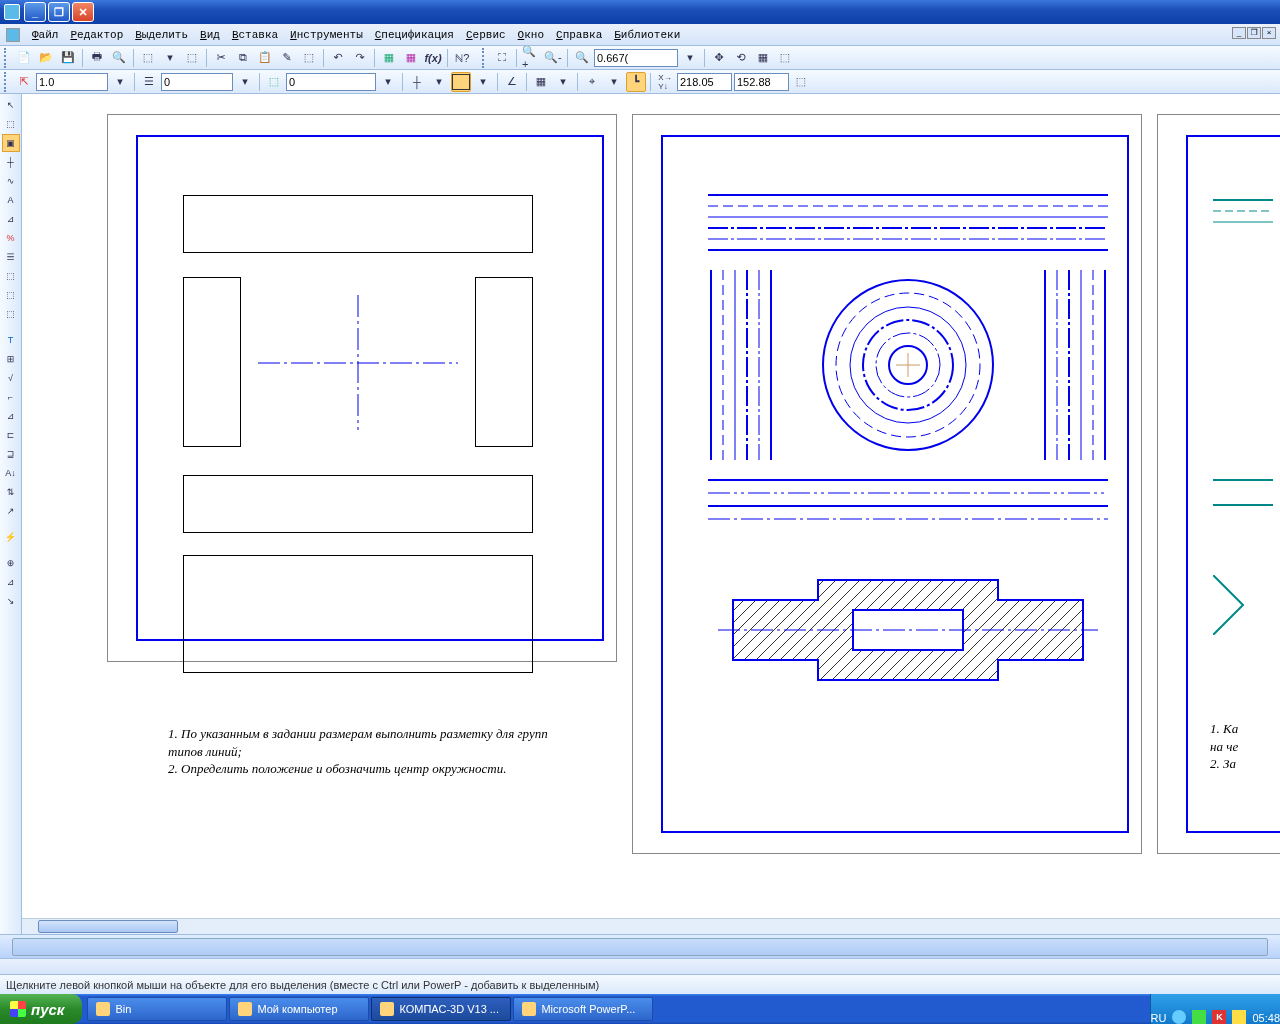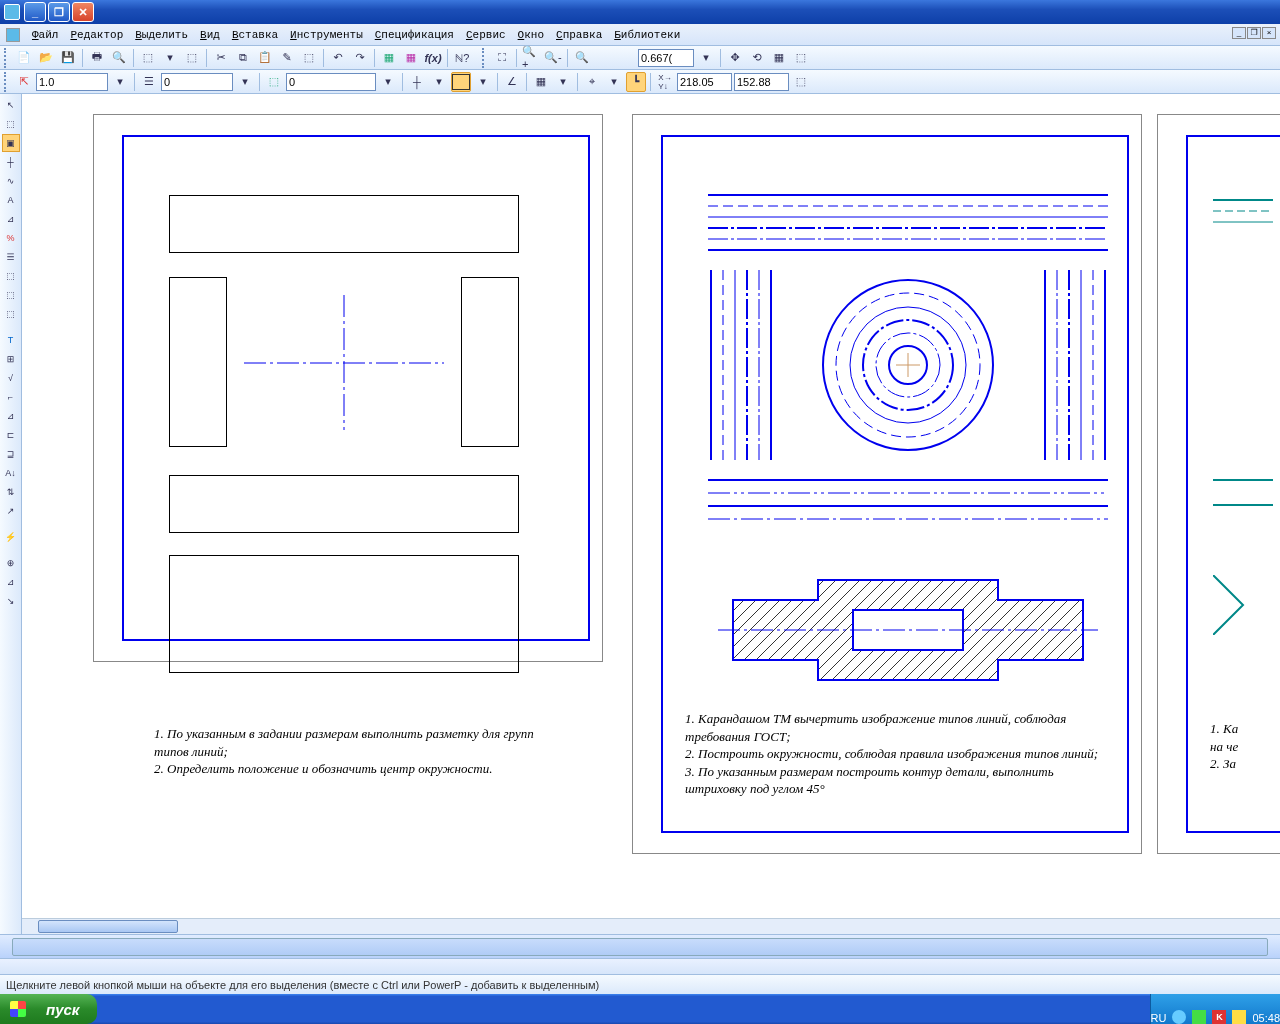--- a/index.html
+++ b/index.html
@@ -22,21 +22,21 @@
 .mdi-btns { position: absolute; right: 4px; top: 3px; display: flex; gap: 1px; }
 .mdi-btn { width: 14px; height: 12px; background: #d6e5fa; border: 1px solid #888; font-size: 8px; line-height: 9px; text-align: center; }
 
 
 .tb-row { height: 24px; background: linear-gradient(to bottom, #f5faff, #dbe9fb); border-bottom: 1px solid #a0bde0; display: flex; align-items: center; padding: 0 4px; gap: 2px; }
 .tb-btn { width: 20px; height: 20px; display: flex; align-items: center; justify-content: center; border: 1px solid transparent; border-radius: 2px; font-size: 11px; color: #335; }
 .tb-btn.active { background: #ffd47a; border-color: #e0a030; }
 .tb-sep { width: 1px; height: 18px; background: #a0bde0; margin: 0 2px; }
 .tb-combo { height: 18px; font-size: 11px; border: 1px solid #6a8dc0; background: #fff; padding: 0 2px; }
 .tb-combo.w50 { width: 72px; }
-.tb-combo.w60 { width: 56px; margin-left: 44px; }
+.tb-combo.w60 { width: 84px; }
 .tb-combo.w90 { width: 90px; }
 .tb-combo.w55 { width: 55px; }
 .tb-handle { width: 6px; height: 20px; border-left: 2px dotted #6a8dc0; margin-right: 2px; }
 .tb-swatch { width: 18px; height: 16px; background: #ffd47a; border: 1px solid #333; }
 
 
 .main-area { flex: 1; display: flex; overflow: hidden; background: #fff; }
 .vtoolbar { width: 22px; background: linear-gradient(to right, #f5faff, #dbe9fb); border-right: 1px solid #a0bde0; display: flex; flex-direction: column; align-items: center; padding-top: 2px; gap: 1px; }
 .vtb-btn { width: 18px; height: 18px; display: flex; align-items: center; justify-content: center; font-size: 9px; color: #335; border: 1px solid transparent; }
 .vtb-btn.active { background: #ffd47a; border-color: #e0a030; }
@@ -51,21 +51,21 @@
 
 
 .panel-bar { height: 24px; background: linear-gradient(to bottom, #e0ecff, #b9d2fb); border-top: 1px solid #a0bde0; display: flex; align-items: center; padding: 2px 12px; }
 .panel-empty { flex: 1; height: 18px; background: linear-gradient(to bottom, #c8dcfc, #b0ccf6); border: 1px solid #8ab; border-radius: 2px; }
 .statusbar { height: 20px; background: linear-gradient(to bottom, #f5faff, #dbe9fb); border-top: 1px solid #a0bde0; display: flex; align-items: center; padding: 0 6px; font-size: 11px; color: #333; }
 .scroll-h { position: absolute; left: 0; right: 0; bottom: 0; height: 16px; background: #e4edfa; border-top: 1px solid #bcd; }
 .scroll-thumb { position: absolute; left: 16px; top: 1px; width: 140px; height: 13px; background: linear-gradient(to bottom, #d3e4fc, #a9c7f3); border: 1px solid #6a8dc0; border-radius: 2px; }
 
 
 .taskbar { height: 30px; background: linear-gradient(to bottom, #3d86f0, #225ad0 8%, #225ad0 92%, #1848ae); display: flex; align-items: center; color: #fff; font-size: 11px; }
-.start-btn { height: 30px; padding: 0 18px 0 10px; background: linear-gradient(to bottom, #55b455, #2a8a2a 50%, #1e7a1e); border-radius: 0 10px 10px 0; display: flex; align-items: center; font-weight: bold; font-style: italic; font-size: 15px; gap: 20px; }
+.start-btn { height: 30px; padding: 0 18px 0 10px; background: linear-gradient(to bottom, #55b455, #2a8a2a 50%, #1e7a1e); border-radius: 0 10px 10px 0; display: flex; align-items: center; font-weight: bold; font-style: italic; font-size: 15px; gap: 5px; }
 .start-flag { width: 16px; height: 16px; background: conic-gradient(#f44 0 25%, #4f4 0 50%, #44f 0 75%, #ff4 0); border-radius: 2px; }
 .task-btn { height: 24px; margin: 0 1px; padding: 0 8px; background: linear-gradient(to bottom, #4a8deb, #2d66cb); border: 1px solid #1b4ca8; border-radius: 2px; display: flex; align-items: center; gap: 5px; min-width: 140px; }
 .task-btn.active { background: linear-gradient(to bottom, #2c5fbe, #1d4a9c); border-color: #0d2f6e; }
 .task-icon { width: 14px; height: 14px; background: #ffd47a; border-radius: 2px; }
 .tray { height: 30px; margin-left: auto; background: linear-gradient(to bottom, #2fa0e8, #1178cc); padding: 0 0; display: flex; align-items: flex-end; gap: 6px; border-left: 1px solid #0d5aa0; }
 .tray-ico { width: 14px; height: 14px; }
 </style>
 </head>
 <body>
 
@@ -196,21 +196,21 @@
     <div class="vtb-btn" style="color:#da0">⚡</div>
     <div style="height:6px"></div>
     <div class="vtb-btn">⊕</div>
     <div class="vtb-btn">⊿</div>
     <div class="vtb-btn">↘</div>
   </div>
 
   <div class="canvas-wrap">
     <div class="canvas">
 
-      <div class="sheet" style="left:61px; top:15px; width:510px; height:548px">
+      <div class="sheet" style="left:75px; top:15px; width:510px; height:548px">
         <div class="frame" style="left:28px; top:20px; right:12px; bottom:20px"></div>
         <div class="rect-thin" style="left:75px; top:80px; width:350px; height:58px"></div>
         <div class="rect-thin" style="left:75px; top:162px; width:58px; height:170px"></div>
         <div class="rect-thin" style="left:367px; top:162px; width:58px; height:170px"></div>
         <svg style="position:absolute; left:140px; top:160px; width:220px; height:175px">
           <line x1="110" y1="20" x2="110" y2="155" stroke="#0000ee" stroke-width="1" stroke-dasharray="22 4 3 4"></line>
           <line x1="10" y1="88" x2="210" y2="88" stroke="#0000ee" stroke-width="1" stroke-dasharray="22 4 3 4"></line>
         </svg>
         <div class="rect-thin" style="left:75px; top:360px; width:350px; height:58px"></div>
         <div class="rect-thin" style="left:75px; top:440px; width:350px; height:118px"></div>
@@ -264,23 +264,20 @@
           <defs>
             <pattern id="hatch" patternUnits="userSpaceOnUse" width="12" height="12">
               <line x1="0" y1="12" x2="12" y2="0" stroke="#000" stroke-width="0.8"></line>
             </pattern>
           </defs>
           <path d="M30 55 L30 115 L115 115 L115 135 L295 135 L295 115 L380 115 L380 55 L295 55 L295 35 L115 35 L115 55 Z
                    M150 65 L260 65 L260 105 L150 105 Z" fill="url(#hatch)" fill-rule="evenodd" stroke="#0000ee" stroke-width="2"></path>
           <rect x="150" y="65" width="110" height="40" fill="none" stroke="#0000ee" stroke-width="2"></rect>
           <line x1="15" y1="85" x2="395" y2="85" stroke="#0000ee" stroke-width="1" stroke-dasharray="22 4 3 4"></line>
         </svg>
-        <div class="caption" style="left:52px; top:595px; width:430px; white-space:pre-line">1. Карандашом ТМ вычертить изображение типов линий, соблюдая требования ГОСТ;
-2. Построить окружности, соблюдая правила изображения типов линий;
-3. По указанным размерам построить контур детали, выполнить штриховку под углом 45°</div>
       </div>
 
       <div class="sheet" style="left:1125px; top:15px; width:510px; height:740px">
         <div class="frame" style="left:28px; top:20px; right:12px; bottom:20px"></div>
         <svg style="position:absolute; left:55px; top:80px; width:60px; height:60px">
           <line x1="0" y1="5" x2="60" y2="5" stroke="#088" stroke-width="2"></line>
           <line x1="0" y1="16" x2="60" y2="16" stroke="#088" stroke-width="1" stroke-dasharray="8 4"></line>
           <line x1="0" y1="27" x2="60" y2="27" stroke="#088" stroke-width="1"></line>
         </svg>
         <svg style="position:absolute; left:55px; top:360px; width:60px; height:50px">
@@ -308,20 +305,38 @@
 
 <div class="statusbar">
   <span>Щелкните левой кнопкой мыши на объекте для его выделения (вместе с Ctrl или PowerP - добавить к выделенным)</span>
 </div>
 
 <div class="taskbar">
   <div class="start-btn">
     <div class="start-flag"></div>
     <span>пуск</span>
   </div>
+  <div id="task-host" style="display:flex;margin-left:4px">
+      <div class="task-btn">
+        <div class="task-icon"></div>
+        <span>Bin</span>
+      </div>
+      <div class="task-btn">
+        <div class="task-icon"></div>
+        <span>Мой компьютер</span>
+      </div>
+      <div class="task-btn active">
+        <div class="task-icon"></div>
+        <span>КОМПАС-3D V13 ...</span>
+      </div>
+      <div class="task-btn">
+        <div class="task-icon"></div>
+        <span>Microsoft PowerP...</span>
+      </div>
+    </div>
   <div class="tray">
     <span>RU</span>
     <div class="tray-ico" style="background:#6cf;border-radius:50%"></div>
     <div class="tray-ico" style="background:#4d4"></div>
     <div class="tray-ico" style="background:#d33;color:#fff;font-size:9px;font-weight:bold;text-align:center;line-height:14px">K</div>
     <div class="tray-ico" style="background:#fd4"></div>
     <span>05:48</span>
   </div>
 </div>
 

